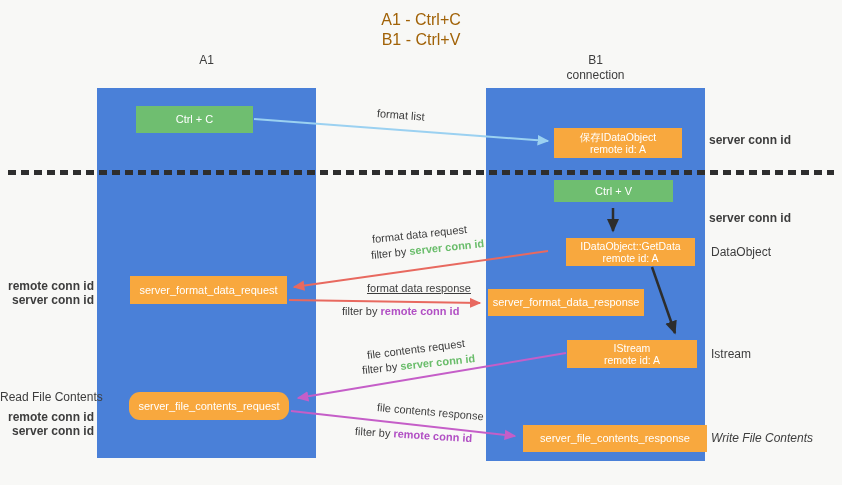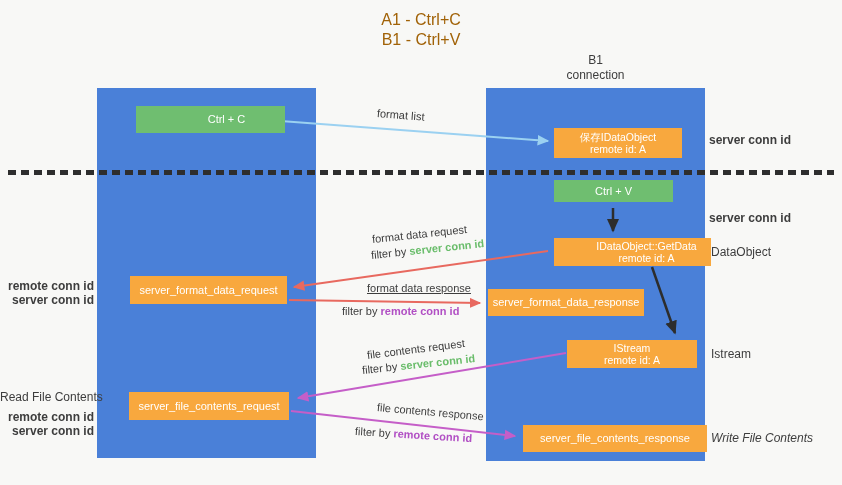--- a/index.html
+++ b/index.html
@@ -25,28 +25,28 @@
     background:repeating-linear-gradient(90deg,#2e2e2e 0px,#2e2e2e 8px,transparent 8px,transparent 13px);
   }
   
   .node{
     display:flex;flex-direction:column;align-items:center;justify-content:center;
     color:#ffffff;text-align:center;font-size:11px;line-height:13px;
   }
   .node.two-line{font-size:10.5px;line-height:12.5px;}
   .green{background:#6fbe70;}
   .orange{background:#f8a83e;}
-  .n-ctrl-c{left:136px;top:106px;width:117px;height:27px;padding-left:32px;}
+  .n-ctrl-c{left:136px;top:106px;width:117px;height:27px;}
   .n-save{left:554px;top:128px;width:128px;height:30px;}
   .n-ctrl-v{left:554px;top:180px;width:119px;height:22px;}
-  .n-getdata{left:554px;top:238px;width:129px;height:28px;padding-left:28px;}
+  .n-getdata{left:566px;top:238px;width:129px;height:28px;}
   .n-fmt-req{left:130px;top:276px;width:157px;height:28px;}
   .n-fmt-resp{left:488px;top:289px;width:156px;height:27px;}
   .n-istream{left:567px;top:340px;width:130px;height:28px;}
-  .n-file-req{left:129px;top:392px;width:160px;height:28px;}
+  .n-file-req{left:129px;top:392px;width:160px;height:28px;border-radius:11px;}
   .n-file-resp{left:523px;top:425px;width:184px;height:27px;}
   
   .edge-label{font-size:11px;color:#3d3d3d;white-space:nowrap;transform-origin:left center;}
   .el-format-list{left:377px;top:107px;transform:rotate(4.5deg);}
   .el-fmt-req-1{left:372px;top:233px;transform:rotate(-6deg);}
   .el-fmt-req-2{left:371px;top:249px;transform:rotate(-6deg);}
   .el-fmt-resp-1{left:367px;top:282px;text-decoration:underline;}
   .el-fmt-resp-2{left:342px;top:305px;}
   .el-file-req-1{left:367px;top:349px;transform:rotate(-7deg);}
   .el-file-req-2{left:362px;top:364px;transform:rotate(-6deg);}
@@ -71,20 +71,21 @@
 </style>
 </head>
 <body>
 
 <div class="abs title">
   <div>A1 - Ctrl+C</div>
   <div>B1 - Ctrl+V</div>
 </div>
 
 <div class="abs col-header left">
+  <div>A1</div>
 </div>
 <div class="abs col-header right">
   <div>B1</div>
   <div>connection</div>
 </div>
 
 <div class="abs column left"></div>
 <div class="abs column right"></div>
 
 <div class="abs divider"></div>

